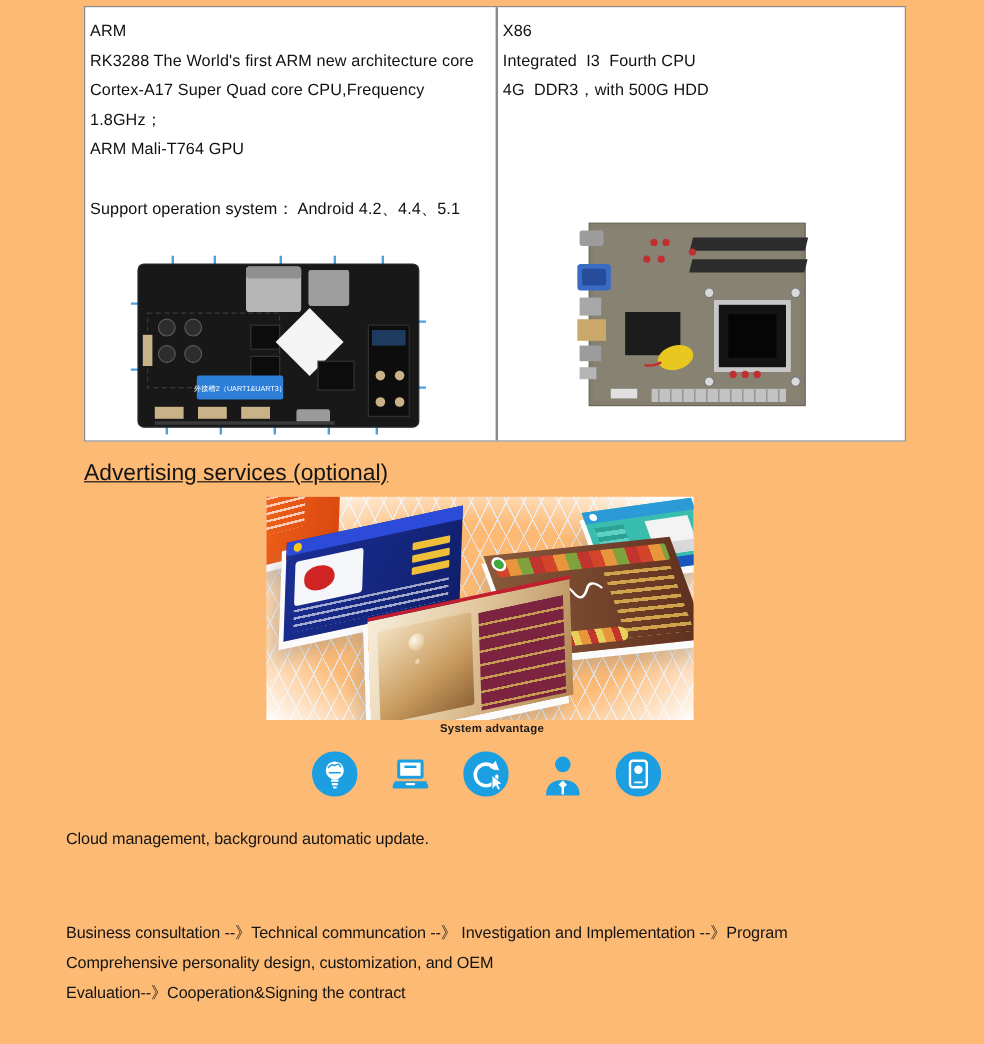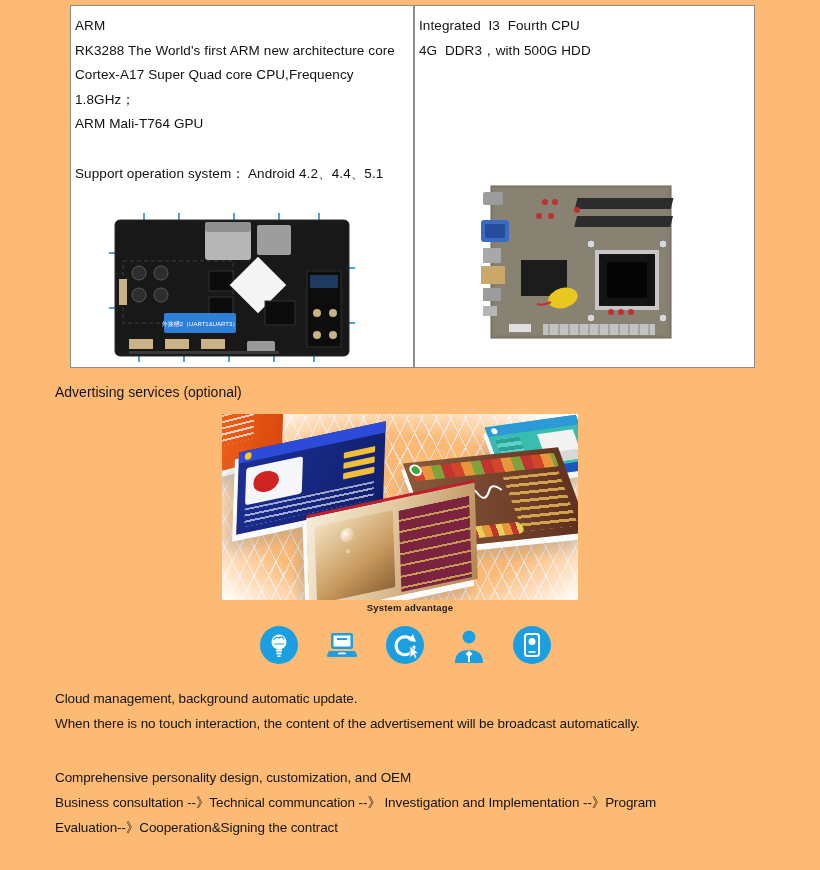--- a/index.html
+++ b/index.html
@@ -22,21 +22,21 @@
   .spec-line {
     font-size:13.5px; line-height:24.6px; min-height:24.6px;
     white-space:pre; color:#111; letter-spacing:0.1px;
   }
 
   
   .arm-board { position:absolute; left:38px; top:207px; }
   .x86-board { position:absolute; left:66px; top:178px; }
 
   
-  .adv-title { position:absolute; left:55px; top:384px; font-size:14px; color:#141414; }
+  .adv-title { position:absolute; left:70px; top:384px; font-size:19px; color:#141414;text-decoration:underline; }
 
   .adv-graphic { position:absolute; left:222px; top:414px; width:356px; height:186px; overflow:hidden;
     background:
       radial-gradient(ellipse at 50% 55%, rgba(255,255,255,0) 55%, #ffffff 92%),
       repeating-linear-gradient(63deg, #e7e7e7 0 1px, rgba(0,0,0,0) 1px 13px),
       repeating-linear-gradient(-63deg, #e7e7e7 0 1px, rgba(0,0,0,0) 1px 13px);
   }
   .panel { position:absolute; box-shadow:-4px 6px 0 #fbfbfb, -9px 14px 14px rgba(145,145,145,.38); }
 
   .p-orange { left:-16px; top:-12px; width:78px; height:62px;
@@ -163,20 +163,21 @@
         <rect x="56" y="126" width="24" height="10" fill="#C9B288"></rect>
         <rect x="92" y="126" width="24" height="10" fill="#C9B288"></rect>
         <rect x="10" y="66" width="8" height="26" fill="#C9B288"></rect>
         <rect x="138" y="128" width="28" height="12" rx="2" fill="#9a9a9a"></rect>
         <rect x="20" y="138" width="150" height="3" fill="#3a3a3a"></rect>
       </svg>
     </div>
 
     <div class="spec-cell x86">
       <div class="spec-text">
+        <div class="spec-line">X86</div>
         <div class="spec-line">Integrated  I3  Fourth CPU</div>
         <div class="spec-line">4G  DDR3，with 500G HDD</div>
       </div>
 
       <svg class="x86-board" width="196" height="157" viewBox="0 0 196 157">
         <rect x="10" y="2" width="180" height="152" fill="#847E6E"></rect>
         <rect x="10" y="2" width="180" height="152" fill="none" stroke="#6b6557"></rect>
         <rect x="14" y="6" width="172" height="144" fill="#8B8577" opacity="0.6"></rect>
         <rect x="2" y="8" width="20" height="13" rx="2" fill="#9c9c9c"></rect>
         <rect x="0" y="36" width="28" height="22" rx="3" fill="#3A6BC4"></rect>
@@ -303,22 +304,21 @@
     <svg class="icon" style="left:513px" width="38" height="38" viewBox="0 0 38 38">
       <circle cx="19" cy="19" r="19" fill="#1C9FE0"></circle>
       <rect x="12" y="8" width="14" height="22" rx="2.5" fill="none" stroke="#ffffff" stroke-width="2"></rect>
       <circle cx="19" cy="15.5" r="3.5" fill="#ffffff"></circle>
       <line x1="15.5" y1="26" x2="22.5" y2="26" stroke="#ffffff" stroke-width="1.6"></line>
     </svg>
   </div>
 
   <div class="svc-block svc-features">
     <div class="svc-line">Cloud management, background automatic update.</div>
-    <div class="svc-line">When there is no touch interaction, the content of the advertisement will be broadcast automatically.</div>
   </div>
 
   <div class="svc-block svc-process">
+    <div class="svc-line">Business consultation --》Technical communcation --》 Investigation and Implementation --》Program</div>
     <div class="svc-line">Comprehensive personality design, customization, and OEM</div>
-    <div class="svc-line">Business consultation --》Technical communcation --》 Investigation and Implementation --》Program</div>
     <div class="svc-line">Evaluation--》Cooperation&amp;Signing the contract</div>
   </div>
 
 </div>
 
 </body></html>

